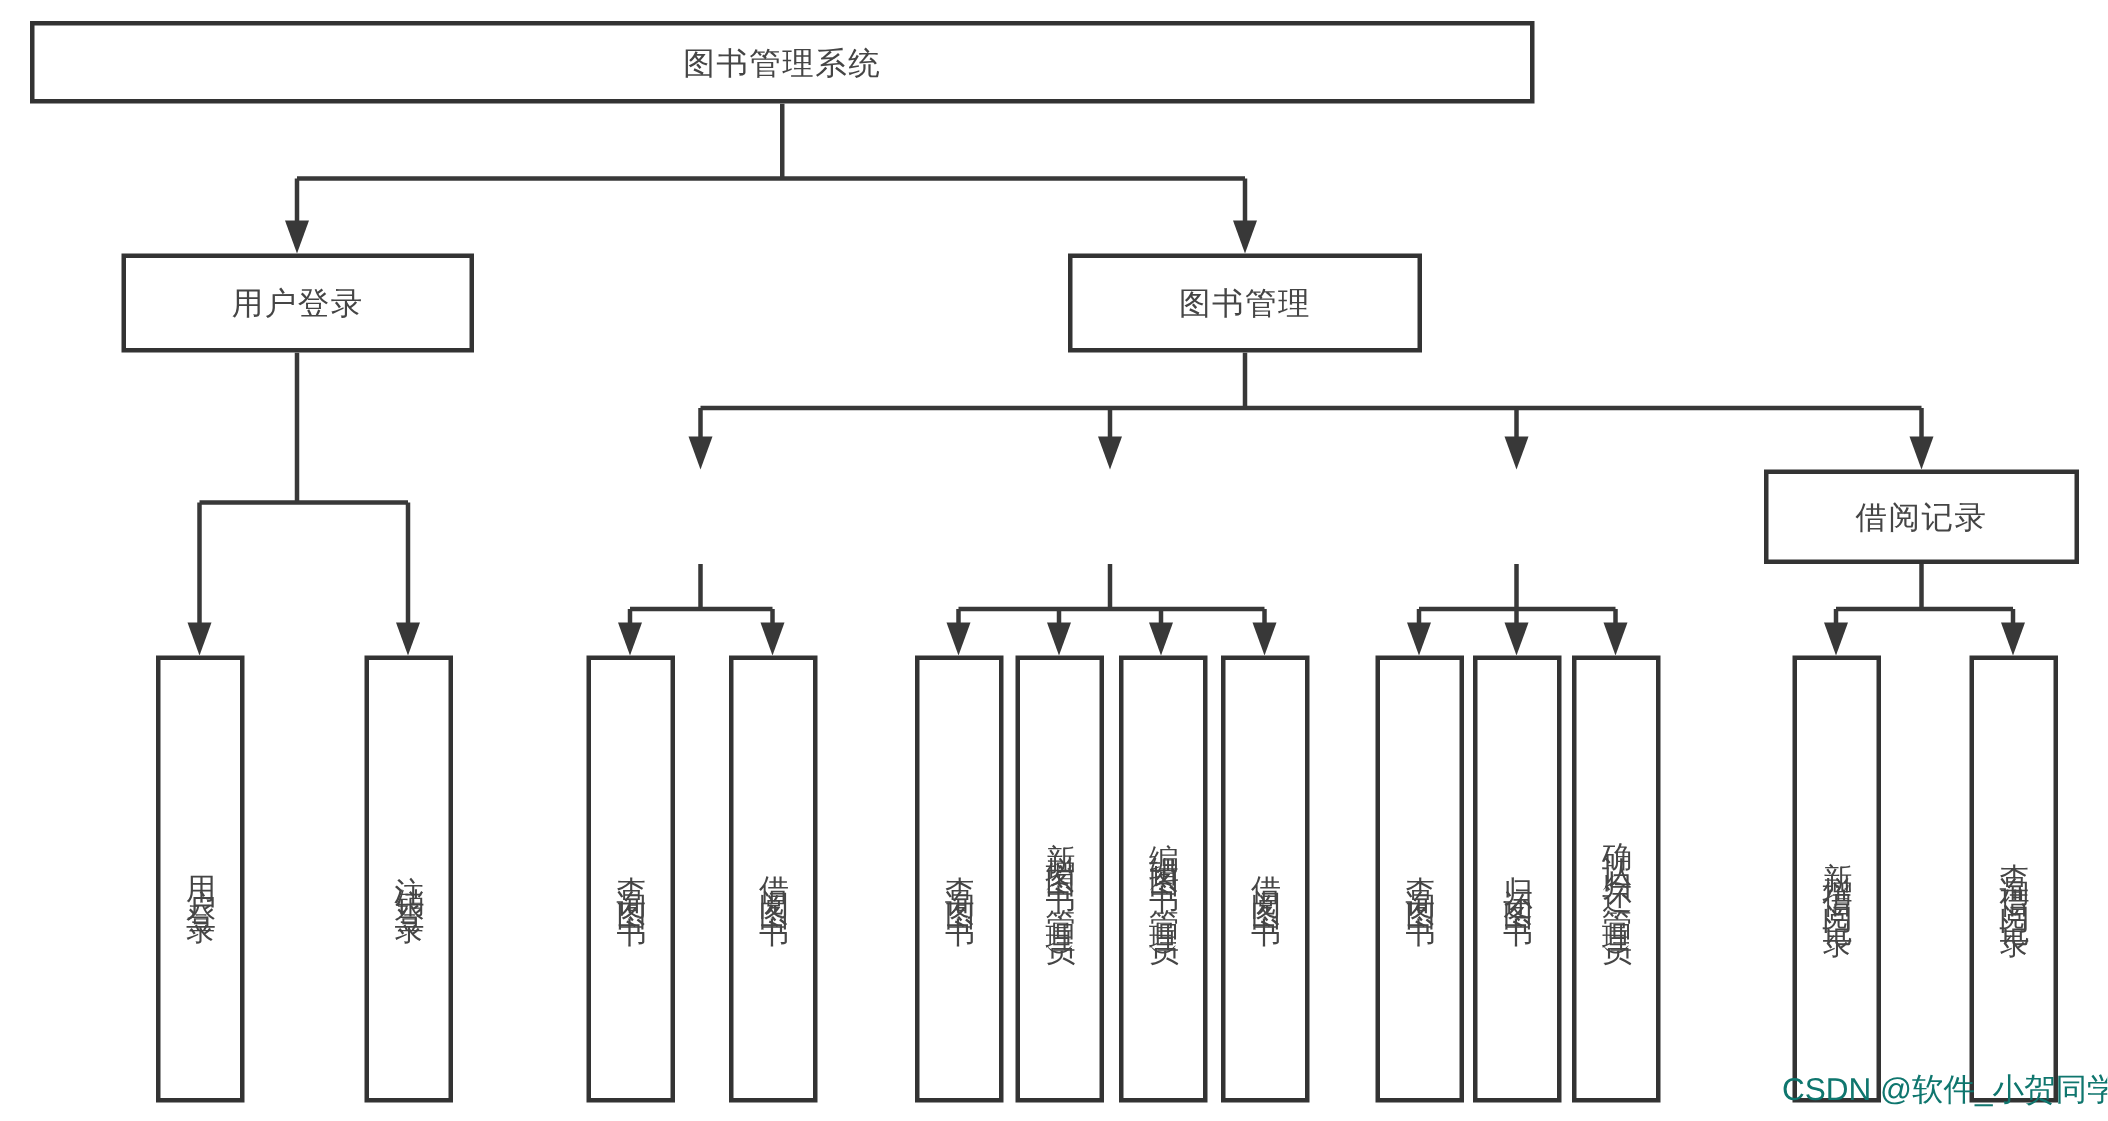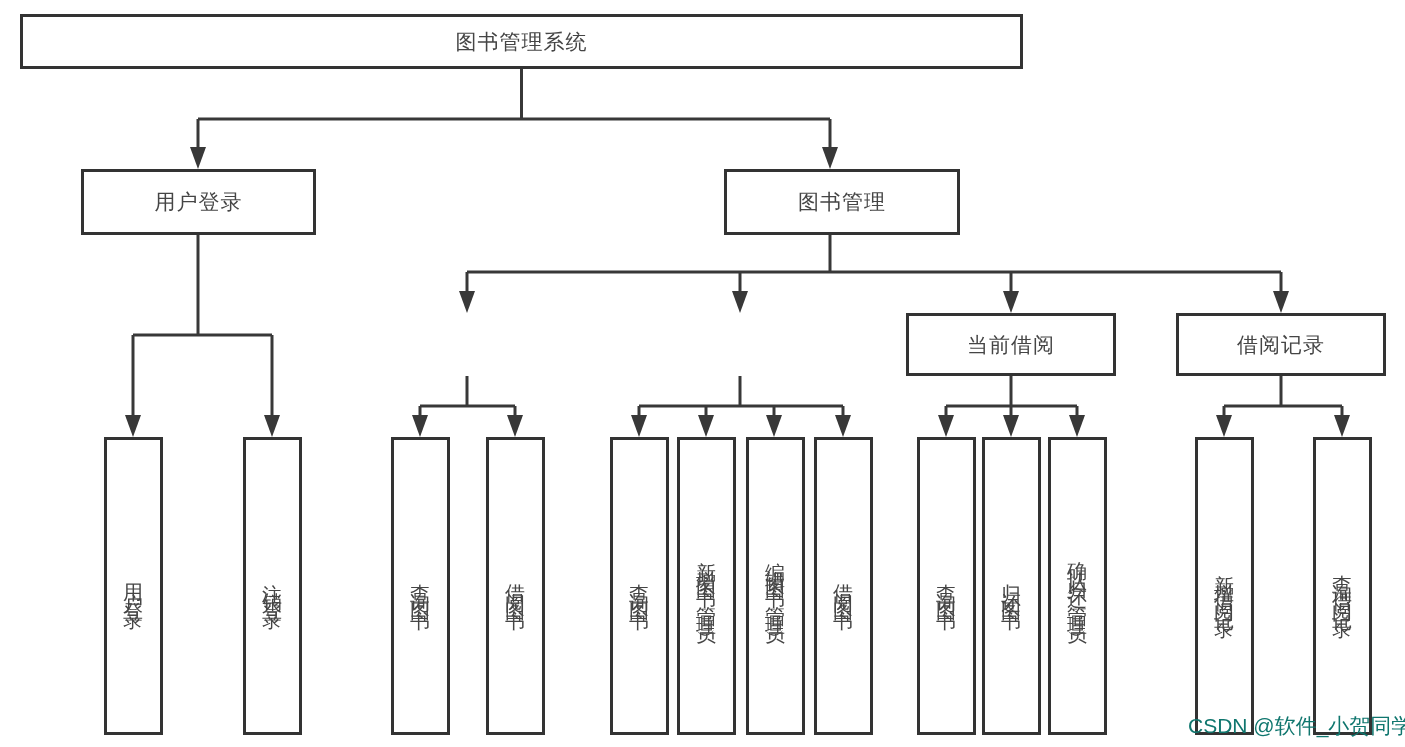--- a/index.html
+++ b/index.html
@@ -34,21 +34,21 @@
   }
   .node .lbl {
     color: #454545;
     font-size: 21px;
     letter-spacing: 1px;
     white-space: nowrap;
   }
   .root-box   { left: 20px;   top: 14px;  width: 1003px; height: 55px; }
   .lvl2-box   { height: 66px; top: 169px; }
   .box-user-login { left: 81px;  width: 235px; }
-  .box-book-mgmt  { left: 712px; width: 236px; margin-left: 12px; }
+  .box-book-mgmt  { left: 712px; width: 236px; }
   .lvl3-box   { height: 63px; top: 313px; width: 210px; }
   .box-new-rec    { left: 362px; }
   .box-borrow     { left: 635px; }
   .box-current    { left: 906px; }
   .box-records    { left: 1176px; }
   .leaf {
     position: absolute;
     box-sizing: border-box;
     top: 437px;
     width: 59px;
@@ -157,23 +157,20 @@
     <span class="lbl">图书管理系统</span>
   </div>
 
   <div class="node lvl2-box box-user-login">
     <span class="lbl">用户登录</span>
   </div>
   <div class="node lvl2-box box-book-mgmt">
     <span class="lbl">图书管理</span>
   </div>
 
-  <div class="node lvl3-box box-current">
-    <span class="lbl">当前借阅</span>
-  </div>
   <div class="node lvl3-box box-records">
     <span class="lbl">借阅记录</span>
   </div>
 
   <div class="leaf" style="left:104px">
     <span class="vlbl">用户登录</span>
   </div>
   <div class="leaf" style="left:243px">
     <span class="vlbl">注销登录</span>
   </div>

